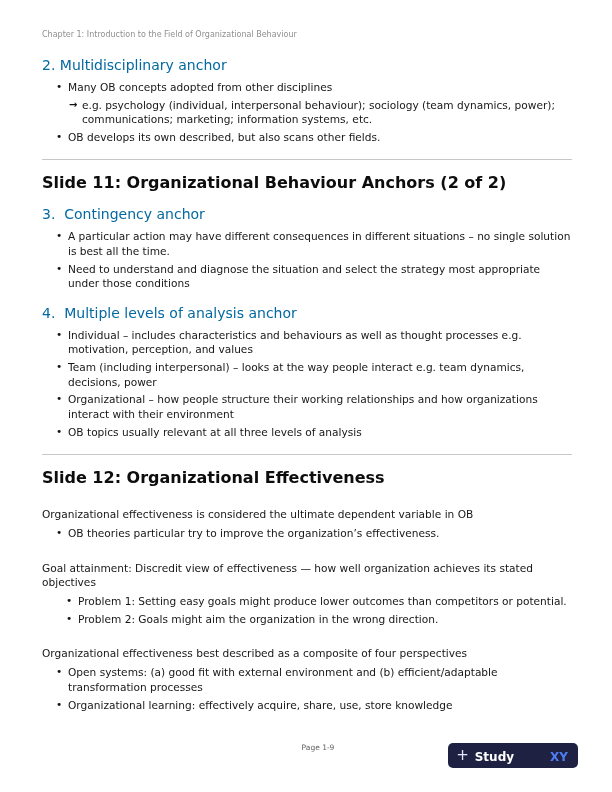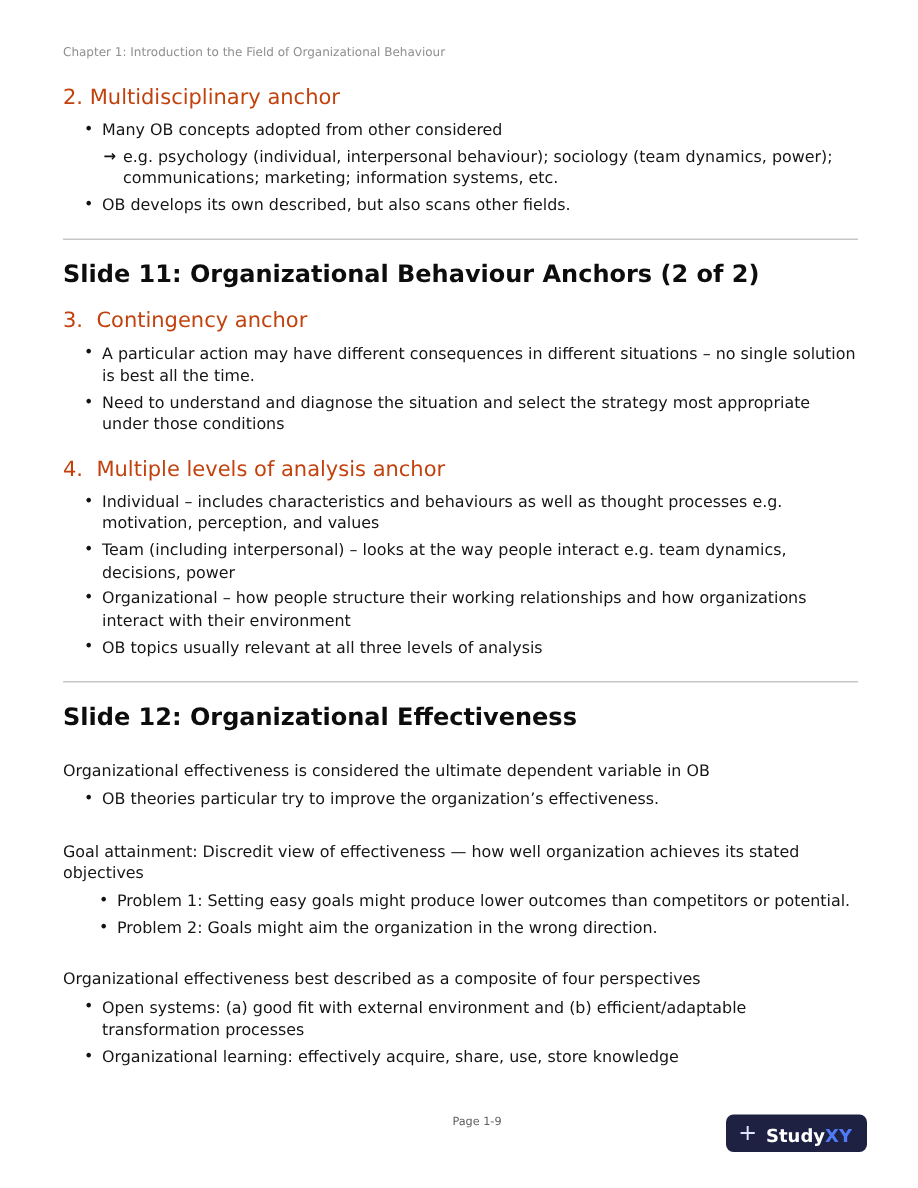--- a/index.html
+++ b/index.html
@@ -14,21 +14,21 @@
     overflow: hidden;
   }
   .doc-header {
     font-size: 8px;
     color: #8f8f8f;
     margin: 0 0 18px 0;
   }
   .num-heading {
     font-size: 14px;
     font-weight: 400;
-    color: #c2410c;
+    color: #0369a1;
     margin: 14px 0 7px 0;
     white-space: pre-wrap;
   }
   .num-heading.first { margin-top: 4px; }
   .slide-title {
     font-size: 16px;
     font-weight: 700;
     color: #0d0d0d;
     margin: 0 0 12px 0;
   }
@@ -102,34 +102,35 @@
     font-weight: 700;
     font-size: 12px;
     line-height: 1;
     margin-top: 24px;
   }
   .logo-badge .brand-accent {
     color: #4e7cf6;
     font-weight: 700;
     font-size: 12px;
     line-height: 1;
+    margin-left: 36px;
   }
 </style>
 </head>
 <body>
 
 <div class="page">
 
   <div class="doc-header">Chapter 1: Introduction to the Field of Organizational Behaviour</div>
 
   <h2 class="num-heading first">2. Multidisciplinary anchor</h2>
   <ul class="blist">
     <li>
       <span class="mk">•</span>
-      <span>Many OB concepts adopted from other considered</span>
+      <span>Many OB concepts adopted from other disciplines</span>
     </li>
     <li class="sub">
       <span class="mk">→</span>
       <span>e.g. psychology (individual, interpersonal behaviour); sociology (team dynamics, power); communications; marketing; information systems, etc.</span>
     </li>
     <li>
       <span class="mk">•</span>
       <span>OB develops its own described, but also scans other fields.</span>
     </li>
   </ul>

